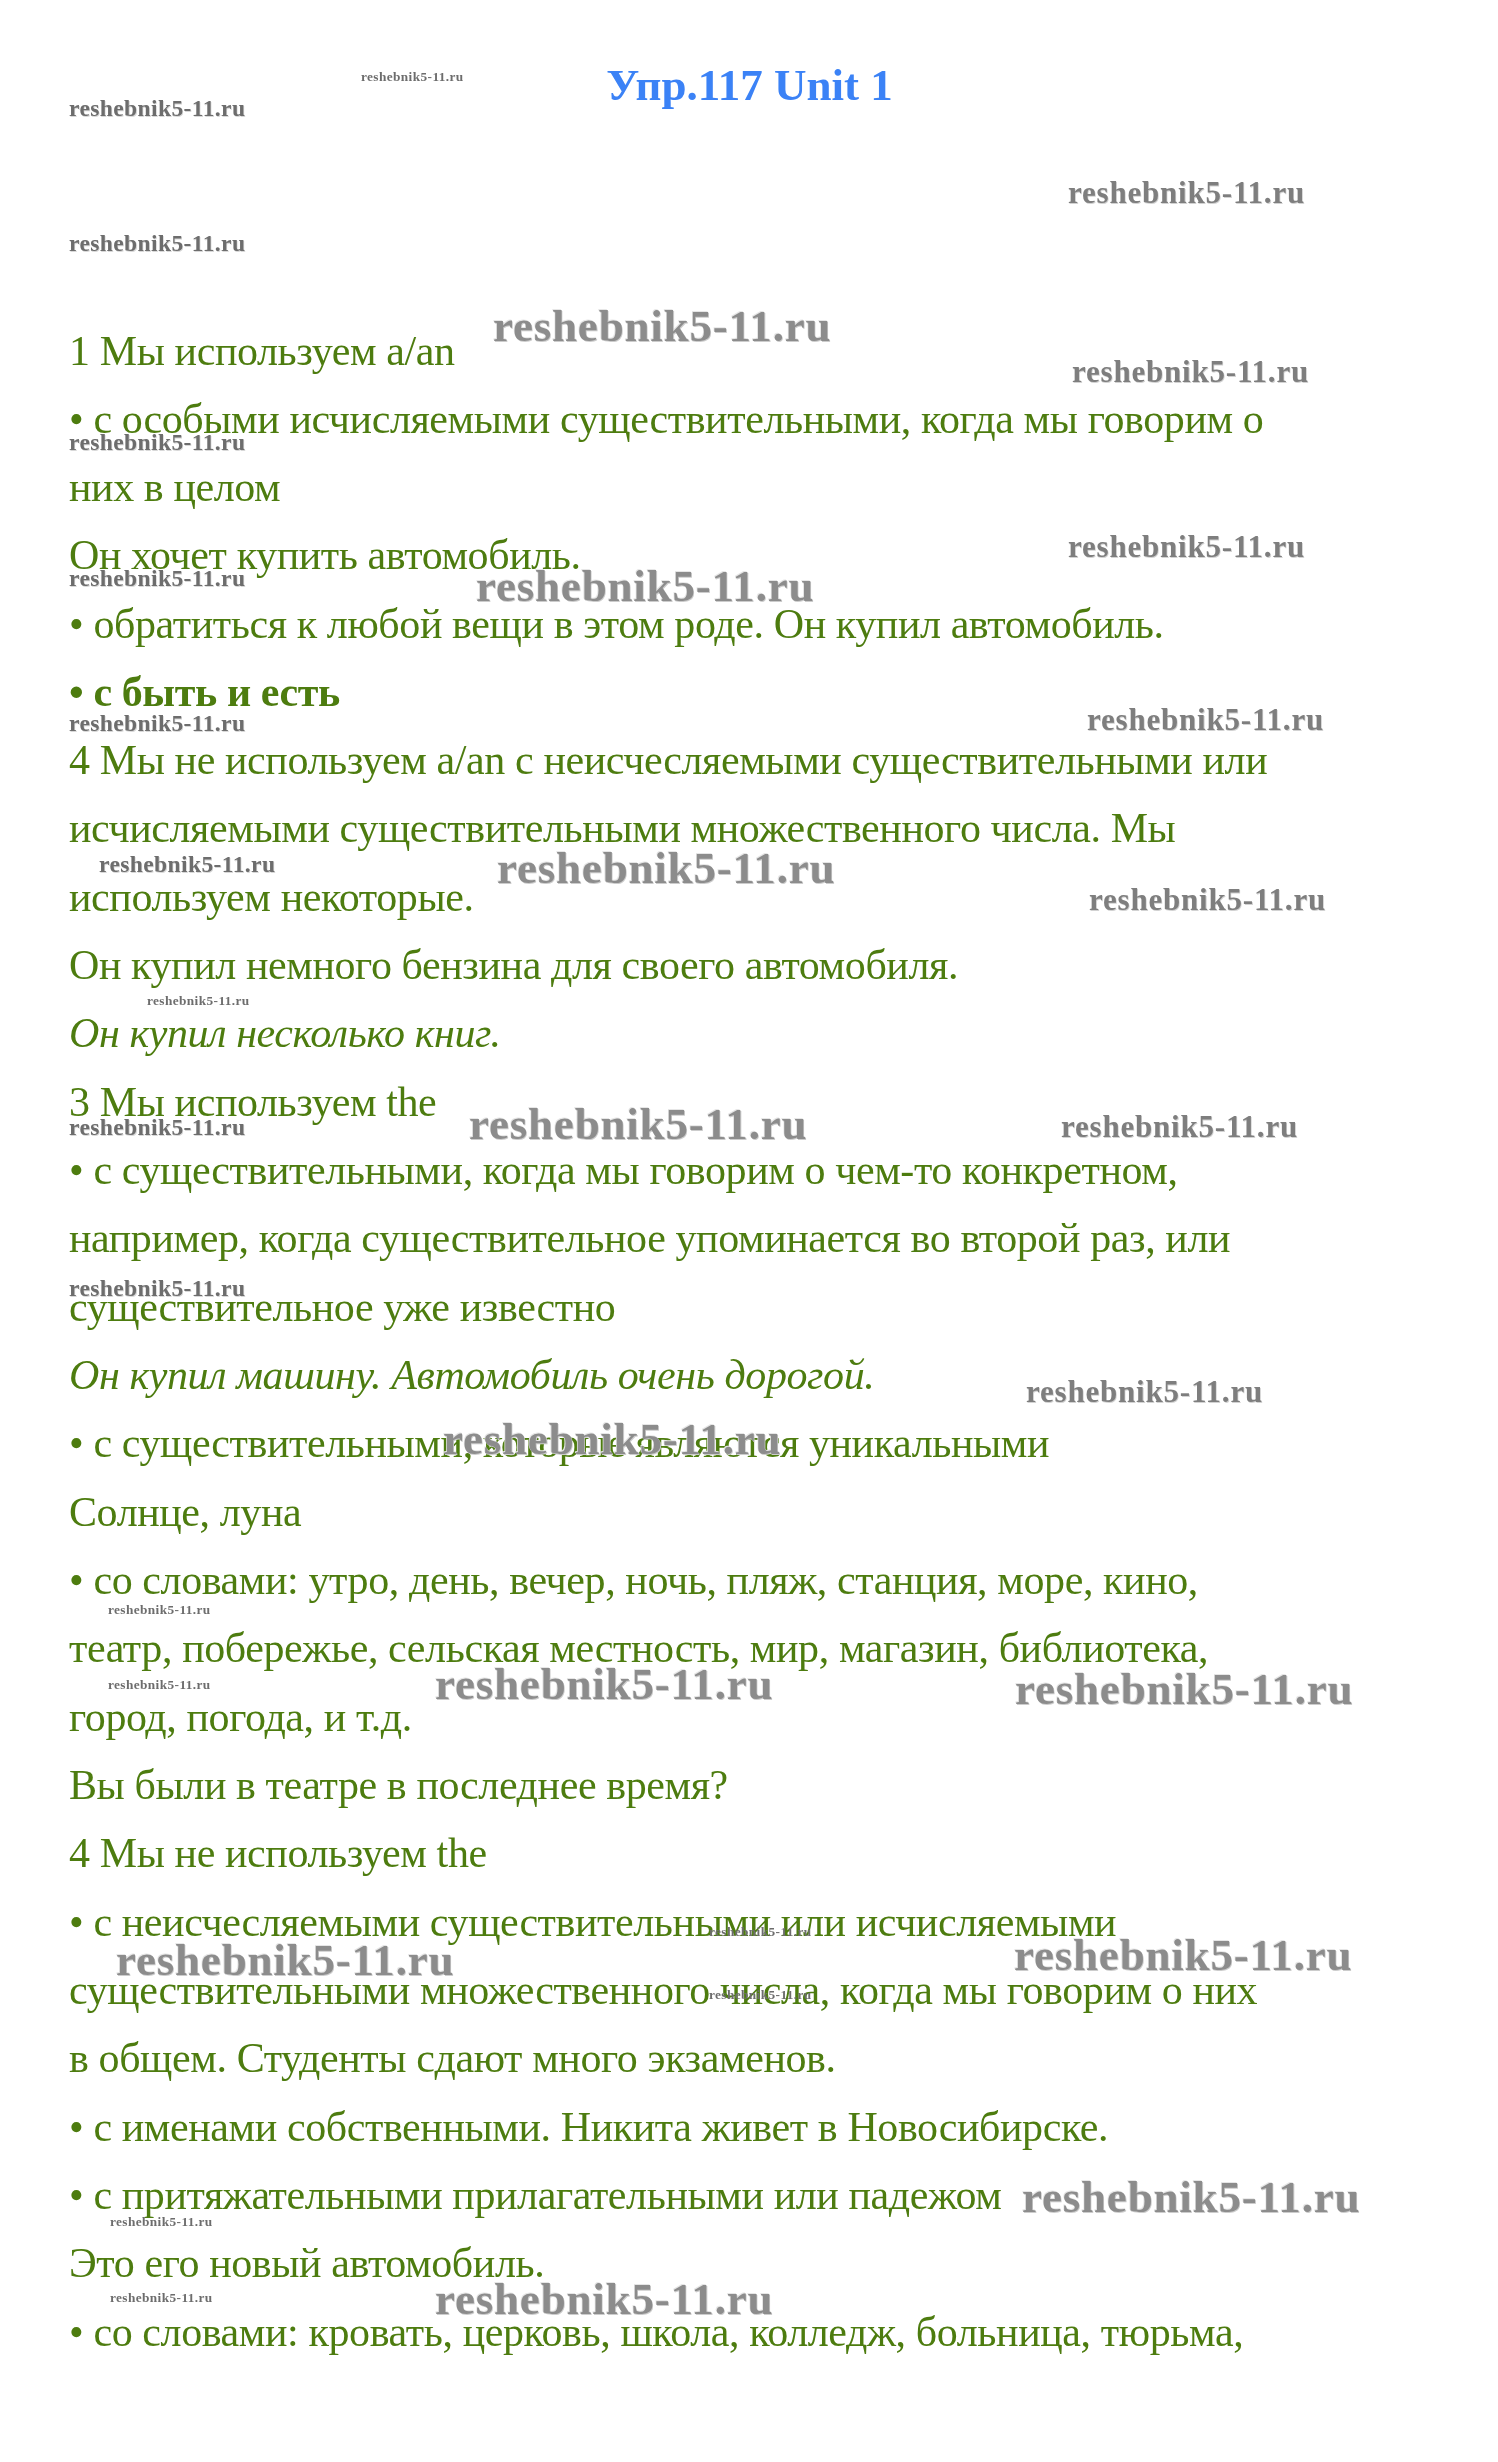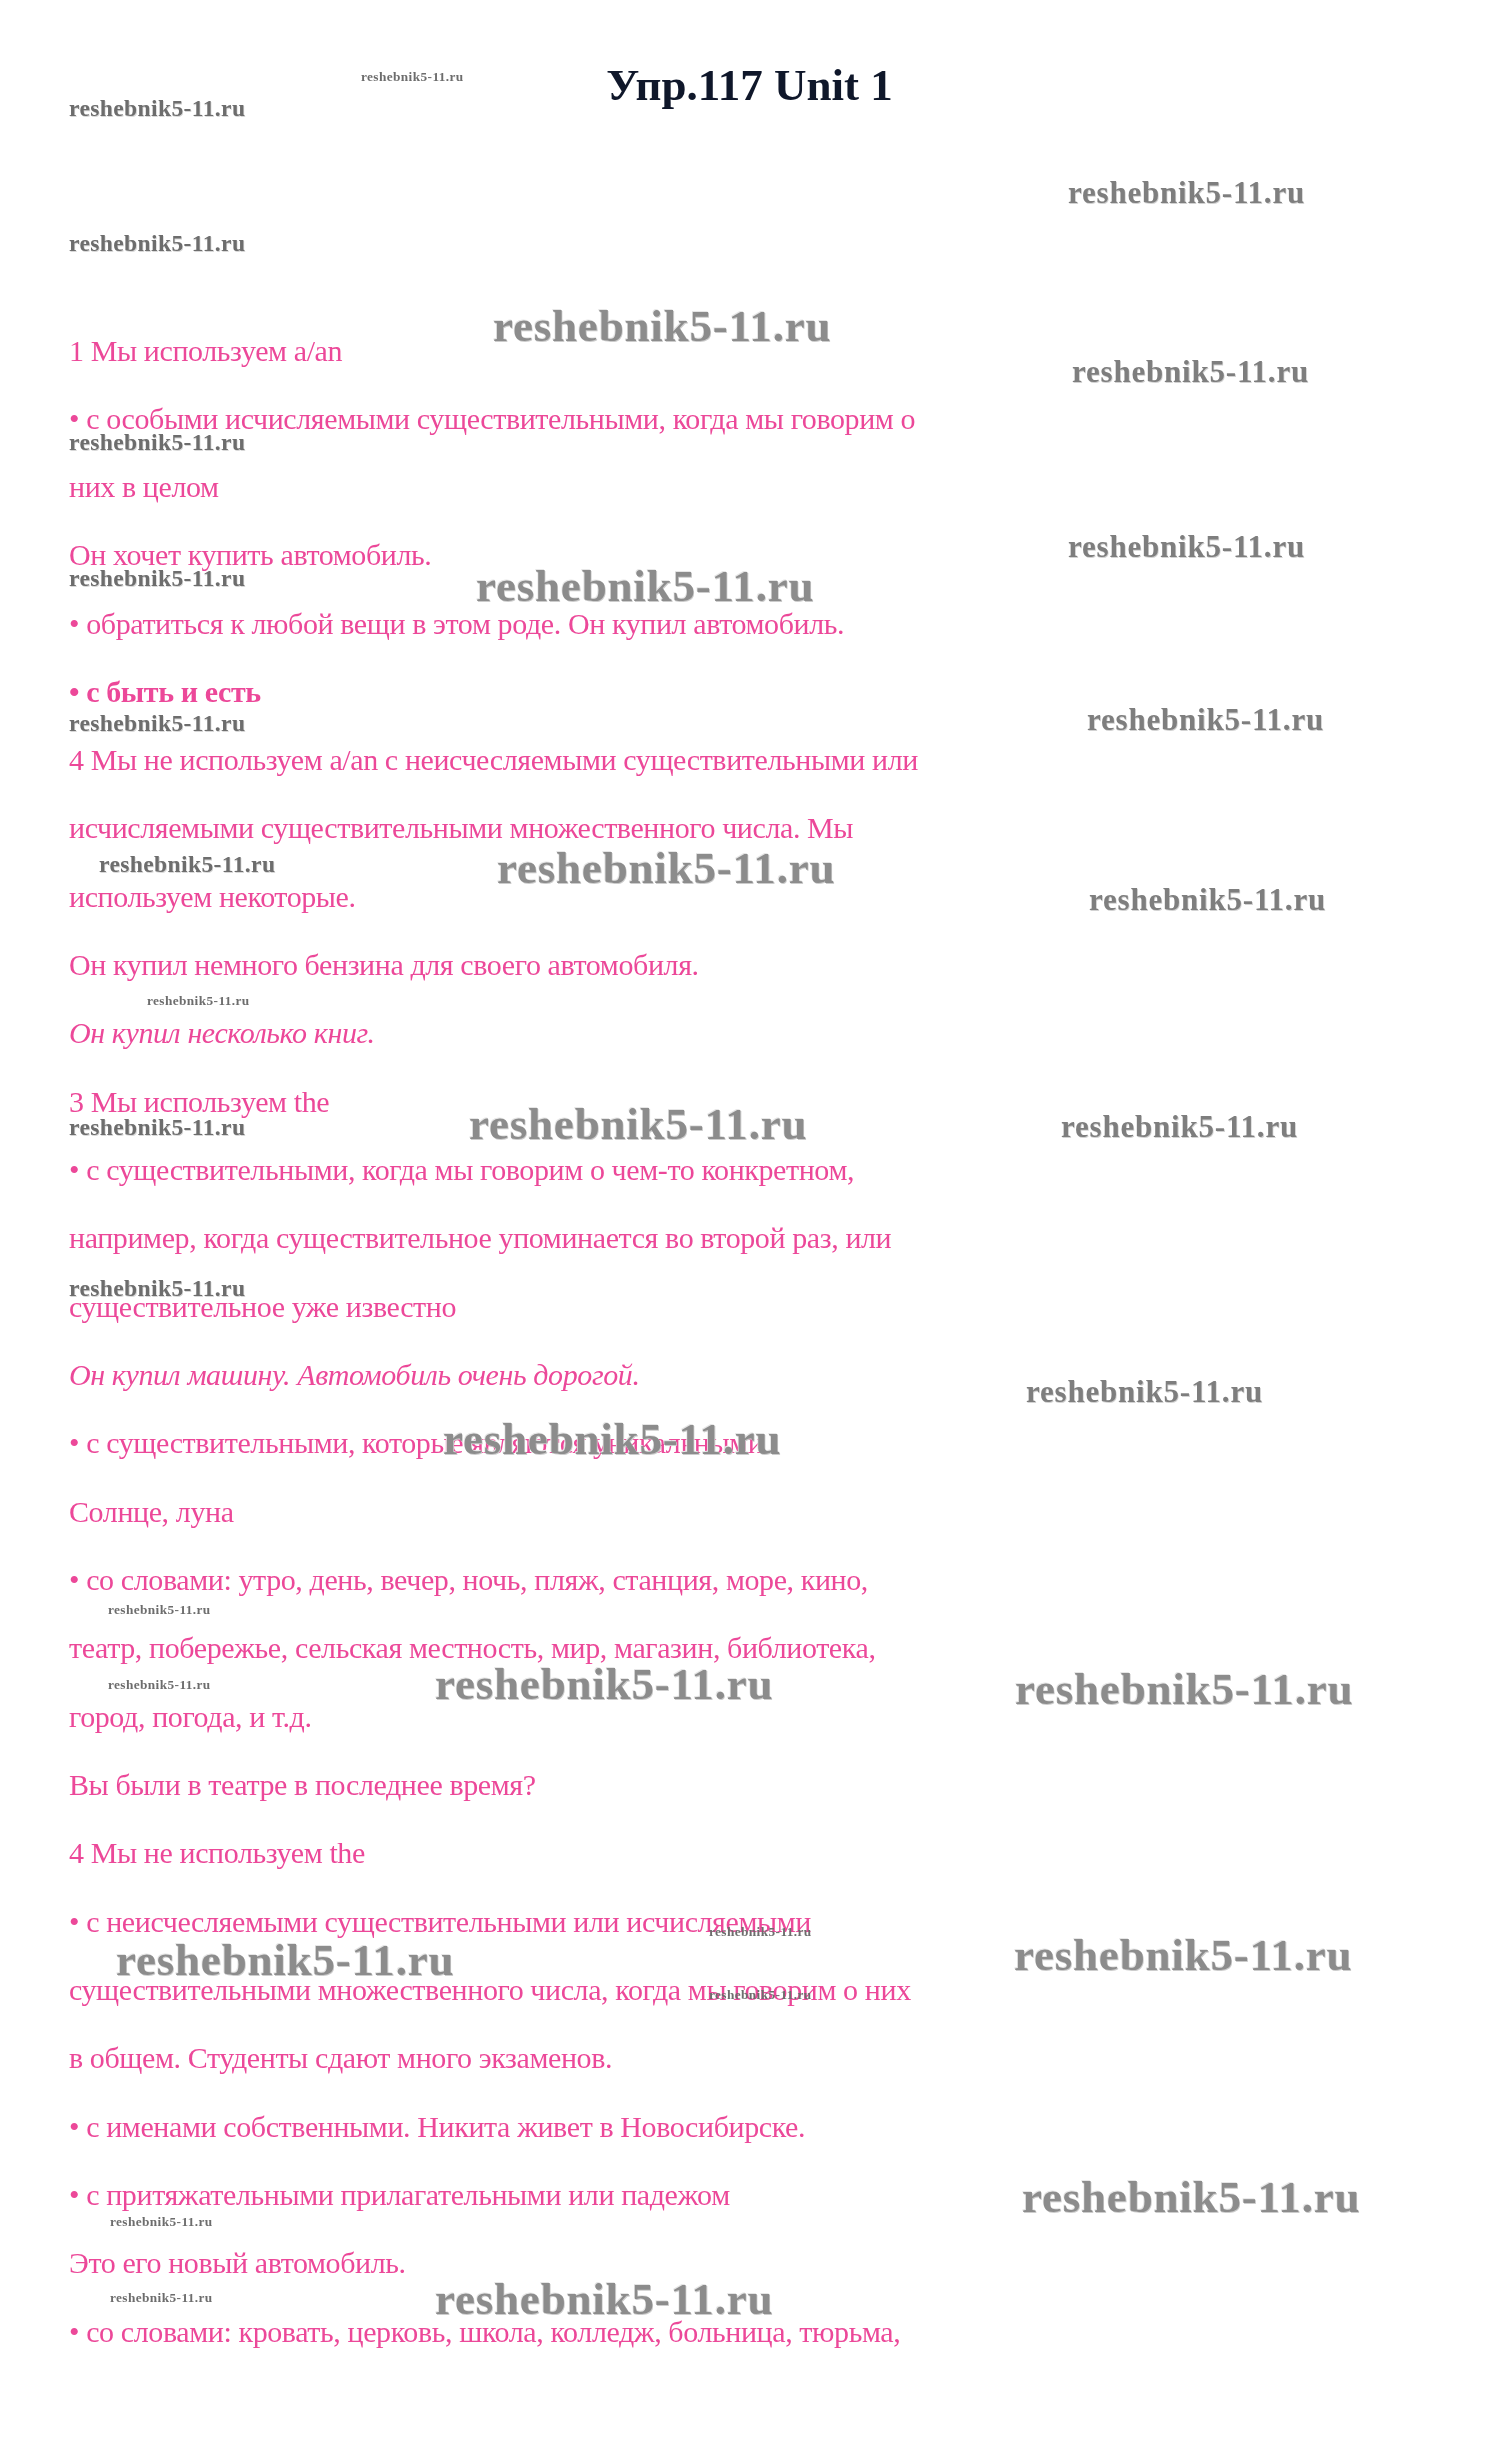--- a/index.html
+++ b/index.html
@@ -16,39 +16,39 @@
     font-family: "Liberation Serif", "DejaVu Serif", serif;
   }
   .title {
     position: absolute;
     top: 59px;
     left: 0;
     width: 100%;
     text-align: center;
     font-size: 45px;
     font-weight: bold;
-    color: #0f172a;
+    color: #3b82f6;
     letter-spacing: 0px;
     white-space: nowrap;
   }
   .heading {
     position: absolute;
     top: 255px;
     left: 61px;
     font-size: 41px;
     font-weight: bold;
     color: #121212;
     white-space: nowrap;
   }
   .line {
     position: absolute;
     left: 69px;
-    font-size: 30px;
+    font-size: 42px;
     line-height: 44px;
-    color: #ec4899;
+    color: #4d7c0f;
     white-space: nowrap;
     letter-spacing: -0.4px;
   }
   .wm {
     position: absolute;
     font-family: "Liberation Serif", "DejaVu Serif", serif;
     font-weight: bold;
     white-space: nowrap;
     pointer-events: none;
     user-select: none;

